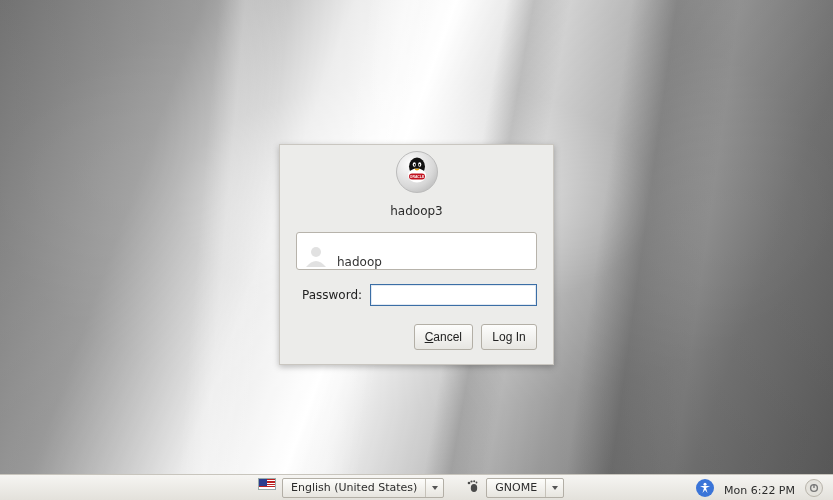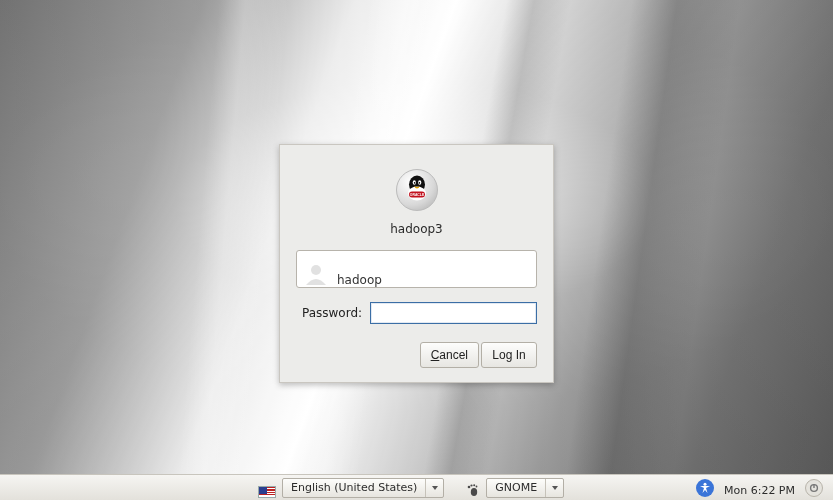--- a/index.html
+++ b/index.html
@@ -22,21 +22,21 @@
     pointer-events:none;
   }
   
   .login-box {
     position: absolute;
     left: 279px; top: 144px;
     width: 275px;
     background: #ececea;
     border: 1px solid #c9c6c0;
     box-shadow: 0 2px 6px rgba(0,0,0,0.25);
-    padding: 18px 16px 14px 16px;
+    padding: 0 16px 14px 16px;
     font-size: 12px;
   }
   .logo-wrap { text-align:center; margin-top:6px; }
   .logo {
     display:inline-block; width:42px; height:42px;
     border-radius:50%;
     background: radial-gradient(circle at 35% 30%, #fff, #d8d8d8 60%, #aaa 100%);
     border:1px solid #bbb;
     position:relative;
   }
@@ -51,38 +51,38 @@
   .user-icon { width:26px; height:26px; margin-right:8px; opacity:.55; }
   .user-row .name { font-size:12px; color:#333; }
   .pw-row { display:flex; align-items:center; gap:8px; margin-bottom:18px; padding-left:6px; }
   .pw-row label { font-size:12px; color:#222; }
   .pw-row input {
     flex:1; height:22px; border:1px solid #3b6ea5;
     outline: none; padding: 0 4px; font-size:12px;
     box-shadow: inset 0 0 0 1px rgba(59,110,165,0.15);
     background:#fff;
   }
-  .btn-row { display:flex; justify-content:flex-end; gap:2px; }
+  .btn-row { display:flex; justify-content:flex-end; gap:8px; }
   .btn {
     min-width:56px; height:26px;
     background: linear-gradient(#fdfdfc,#e7e6e2);
     border:1px solid #b3afa6; border-radius:3px;
     font-size:12px; color:#222; cursor:pointer;
     padding: 0 10px;
   }
   .btn .ul { text-decoration: underline; }
   
   .panel {
     position:absolute; left:0; right:0; bottom:0; height:26px;
     background: linear-gradient(#f6f5f2,#e3e1db);
     border-top:1px solid #c8c5bd;
     display:flex; align-items:center;
     font-size:11px; color:#2c2c2c;
   }
-  .panel-left { display:flex; align-items:flex-end; gap:6px; margin-left:258px; }
+  .panel-left { display:flex; align-items:flex-start; gap:6px; margin-left:258px; }
   .flag {
     width:18px; height:12px; position:relative; display:inline-block;
     background:#2a3d8f; overflow:hidden; border:1px solid #9aa;
   }
   .flag::before { content:""; position:absolute; left:0; top:0; width:8px; height:6px; background:#2a3d8f; }
   .flag .stripes { position:absolute; right:0; top:0; width:100%; height:100%;
     background: repeating-linear-gradient(#b22 0 1.2px, #fff 1.2px 2.4px); }
   .flag .canton { position:absolute; left:0; top:0; width:8px; height:7px; background:#2a3d8f; }
   .selector {
     display:flex; align-items:center; height:20px;

